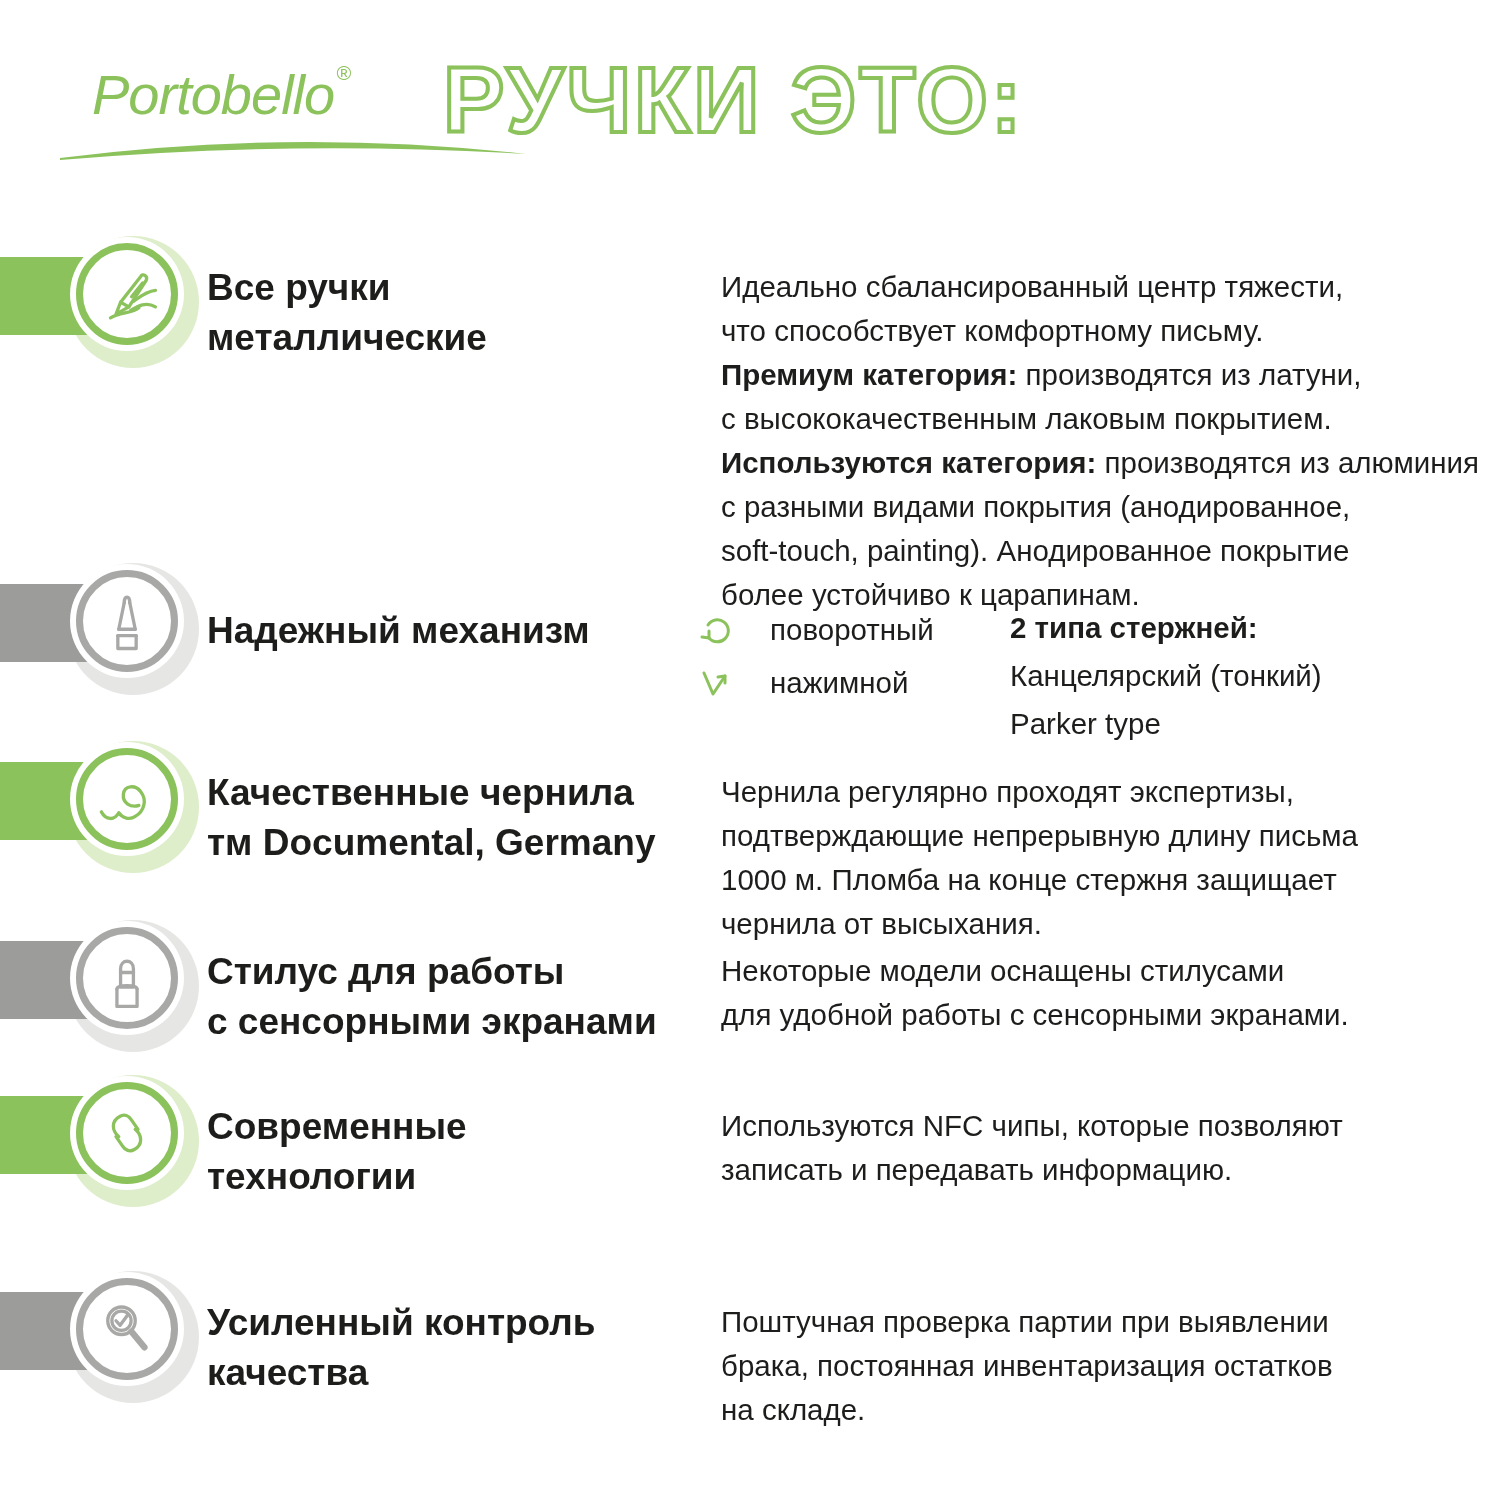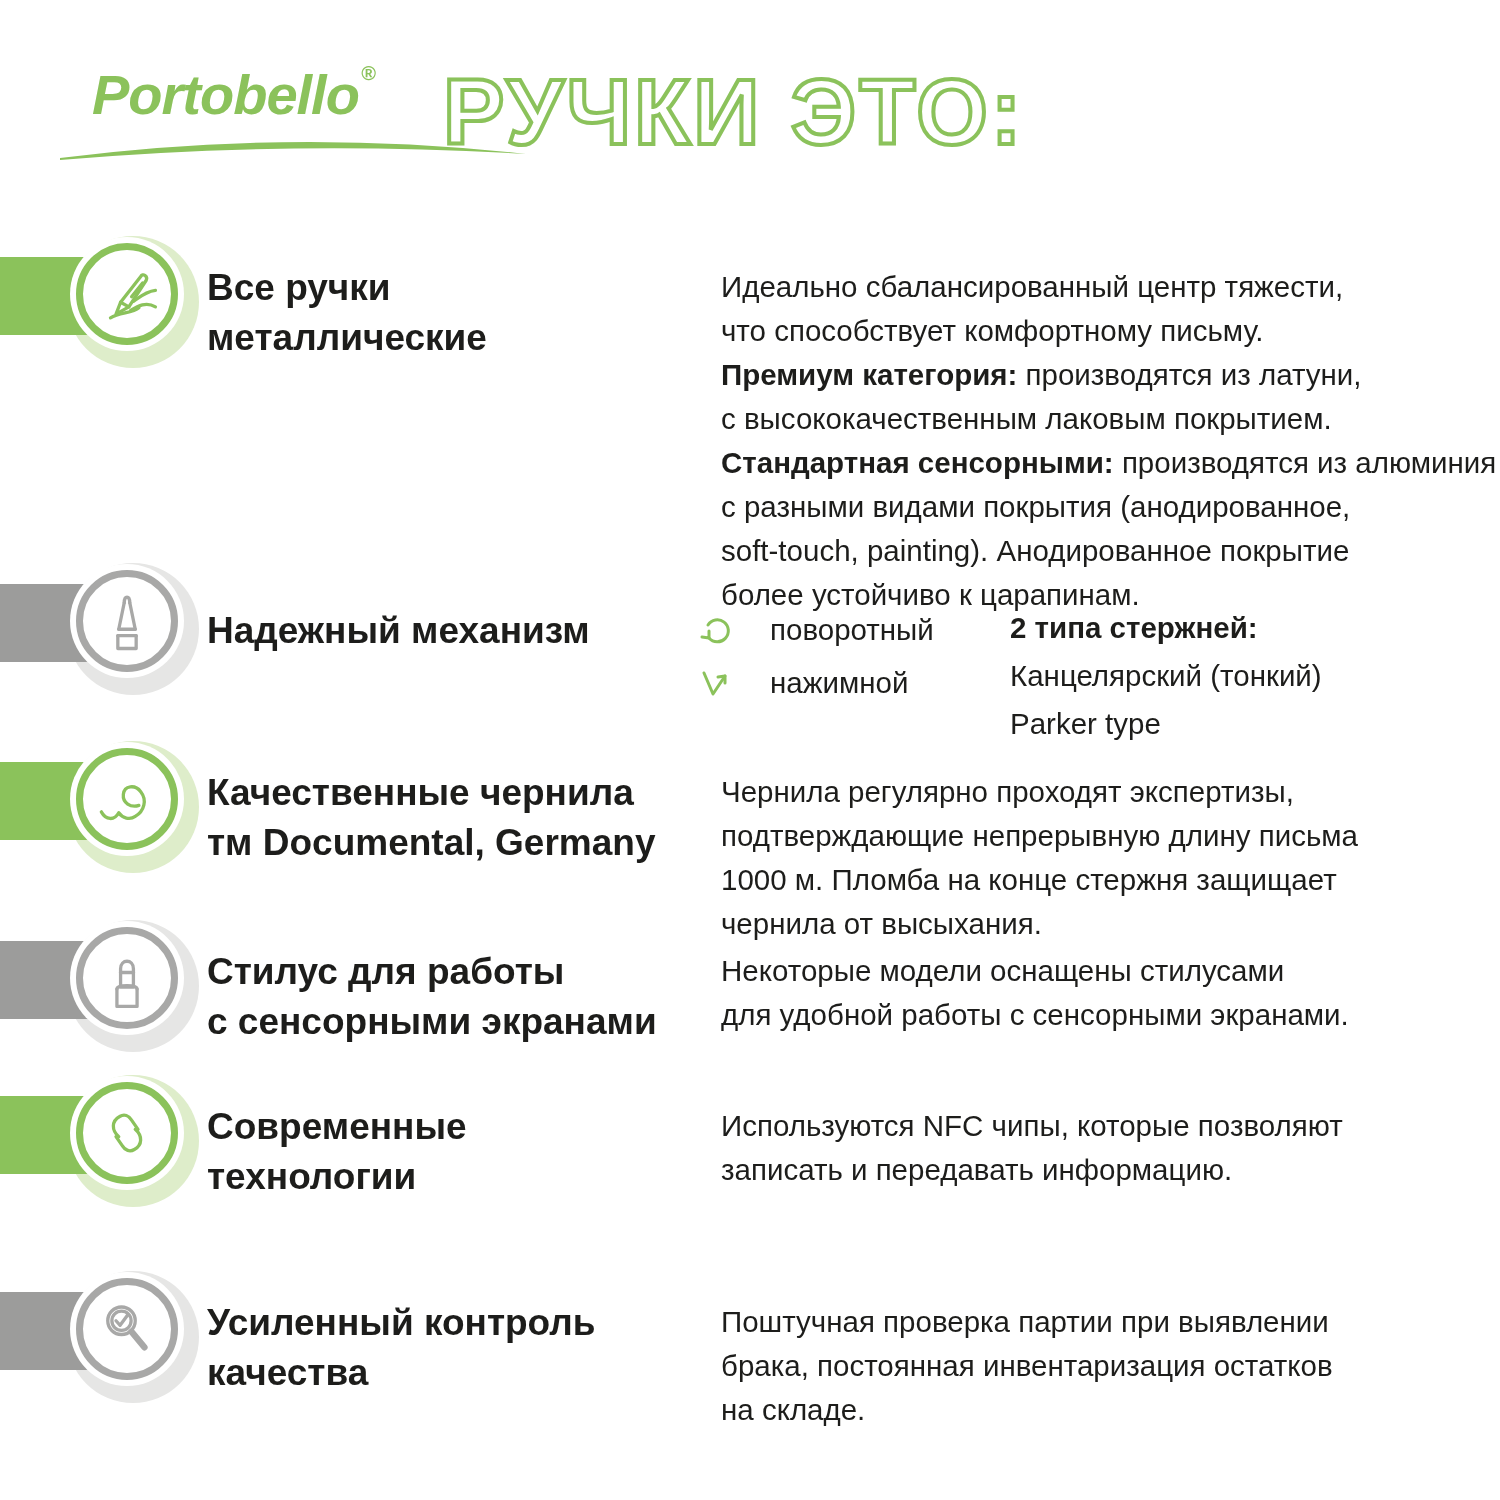--- a/index.html
+++ b/index.html
@@ -5,28 +5,28 @@
   * { margin:0; padding:0; box-sizing:border-box; }
   html,body { background:#ffffff; }
   .page {
     position:relative; width:1500px; height:1500px; background:#ffffff;
     overflow:hidden; font-family:"Liberation Sans", sans-serif; color:#1d1d1b;
   }
 
   
   .logo { position:absolute; left:92px; top:62px; }
   .logo-text {
-    font-style:italic; font-weight:700; font-size:56px; letter-spacing:-1px;
+    font-style:italic; font-weight:400; font-size:56px; letter-spacing:-1px;
     color:#8bc25b; white-space:nowrap;
   }
   .logo-text sup { font-size:20px; vertical-align:34px; margin-left:2px; }
   .logo-swoosh { position:absolute; left:-34px; top:76px; }
 
   .title {
-    position:absolute; left:443px; top:60px;
+    position:absolute; left:443px; top:48px;
     font-size:92px; font-weight:700; letter-spacing:3px; white-space:nowrap;
     color:#ffffff; -webkit-text-stroke:4px #8bc25b;
   }
   .title::before {
     content:attr(data-text);
     position:absolute; left:0; top:0; z-index:-1;
     color:#e4f1d8; -webkit-text-stroke:16px #e4f1d8;
   }
 
   
@@ -99,21 +99,21 @@
         <path d="M18,62 C28,56 42,57 49,51"></path>
       </svg>
     </div>
     <h3 class="heading">Все ручки
 металлические</h3>
     <div class="body">
       <div class="line"><strong></strong><span>Идеально сбалансированный центр тяжести,</span></div>
       <div class="line"><strong></strong><span>что способствует комфортному письму.</span></div>
       <div class="line"><strong>Премиум категория:</strong><span> производятся из латуни,</span></div>
       <div class="line"><strong></strong><span>с высококачественным лаковым покрытием.</span></div>
-      <div class="line"><strong>Стандартная сенсорными:</strong><span> производятся из алюминия</span></div>
+      <div class="line"><strong>Используются категория:</strong><span> производятся из алюминия</span></div>
       <div class="line"><strong></strong><span>с разными видами покрытия (анодированное,</span></div>
       <div class="line"><strong></strong><span>soft-touch, painting). Анодированное покрытие</span></div>
       <div class="line"><strong></strong><span>более устойчиво к царапинам.</span></div>
     </div>
   </section>
 
   <section class="row gray row-mechanism" style="top:584px">
     <div class="halo"></div>
     <div class="bar"></div>
     <div class="gap"></div>

